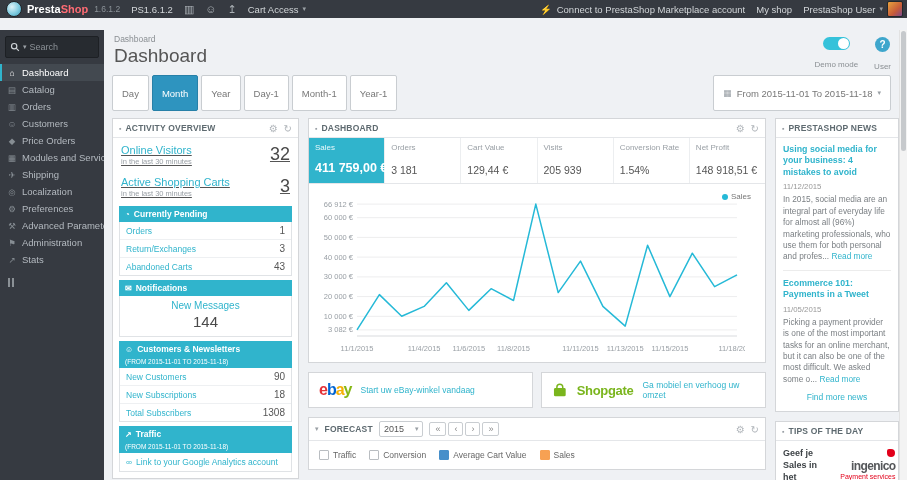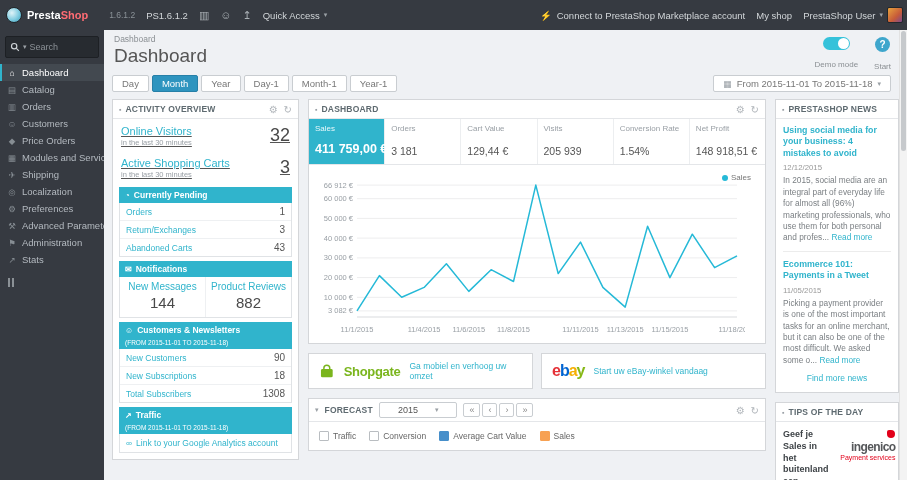--- a/index.html
+++ b/index.html
@@ -1,27 +1,27 @@
 <!DOCTYPE html>
 <html><head>
 <meta charset="utf-8">
 <style>
   * { margin:0; padding:0; box-sizing:border-box; }
   html,body { width:907px; height:480px; overflow:hidden; }
   body { font-family:"Liberation Sans", sans-serif; background:#eff1f4; position:relative; font-size:10px; color:#555; }
   a { text-decoration:none; }
 
   
-  .topbar { height:30px; background:#363a41; display:flex; align-items:center; justify-content:space-between; padding:0 4px 0 6px; color:#c3c8cc; position:relative; z-index:5; }
+  .topbar { height:18px; background:#363a41; display:flex; align-items:center; justify-content:space-between; padding:0 4px 0 6px; color:#c3c8cc; position:relative; z-index:5; }
   .tb-left, .tb-right { display:flex; align-items:center; gap:11px; }
   .logo { display:flex; align-items:center; gap:5px; cursor:pointer; }
   .logo-ball { width:16px; height:16px; border-radius:50%; background:radial-gradient(circle at 35% 35%, #dff3f8, #7ecbe0 55%, #3a9ab5); border:1px solid #22272c; }
   .logo-brand { color:#fff; font-weight:bold; font-size:11px; }
   .logo-brand .shop { color:#ff6c74; }
-  .logo-ver { font-size:8.5px; color:#8b9298; margin-left:16px; }
+  .logo-ver { font-size:8.5px; color:#8b9298; margin-left:1px; }
   .tb-link { color:#d2d6d9; font-size:9.5px; cursor:pointer; display:flex; align-items:center; gap:4px; }
   .tb-ico { font-size:11px; color:#aab0b5; cursor:pointer; }
   .crt { font-size:7px; color:#9aa0a5; }
   .avatar { width:16px; height:16px; border-radius:2px; background:linear-gradient(135deg,#e8a33d,#c75b39 60%,#7c4a8f); border:1px solid #22272c; }
 
   
   .sidebar { position:absolute; top:30px; left:0; bottom:0; width:104px; background:#363a41; z-index:4; }
   .search-wrap { margin:6px 5px; height:22px; background:#272b30; border:1px solid #1d2024; border-radius:2px; display:flex; align-items:center; padding:0 4px; gap:3px; }
   .search-wrap input { background:transparent; border:none; outline:none; color:#aeb3b9; font-size:9px; width:58px; font-family:"Liberation Sans",sans-serif; }
   .search-wrap input::placeholder { color:#8b9196; }
@@ -41,21 +41,21 @@
   .toggle-box { cursor:pointer; }
   .toggle { width:27px; height:13px; border-radius:8px; background:#35c2da; position:relative; margin:0 auto; }
   .toggle .knob { position:absolute; right:1px; top:1px; width:11px; height:11px; border-radius:50%; background:#fff; }
   .tiny-label { font-size:8px; color:#8a8f93; margin-top:10px; }
   .help-box { cursor:pointer; }
   .help-circle { width:15px; height:15px; border-radius:50%; background:#3ea6cc; color:#fff; font-size:10px; line-height:15px; text-align:center; margin:0 auto; font-weight:bold; }
 
   
   .range-bar { display:flex; align-items:center; justify-content:space-between; padding:8px 8px 7px 8px; }
   .range-group { display:flex; gap:3px; }
-  .rbtn { height:17px; padding:0 9px; font-size:9.5px; color:#777; background:#fff; border:1px solid #c9cdd1; border-radius:2px; cursor:pointer; display:flex; align-items:center; gap:5px; }
+  .rbtn { height:36px; padding:0 9px; font-size:9.5px; color:#777; background:#fff; border:1px solid #c9cdd1; border-radius:2px; cursor:pointer; display:flex; align-items:center; gap:5px; }
   .rbtn.active { background:#2e94bf; border-color:#2780a8; color:#fff; }
   .rbtn .ico { color:#9aa0a6; font-size:9px; }
 
   
   .cols { display:flex; gap:9px; padding:0 0 0 8px; align-items:flex-start; }
   .col1 { width:187px; flex:none; }
   .col2 { flex:1; min-width:0; }
   .col3 { width:124px; flex:none; }
 
   .panel { background:#fff; border:1px solid #d4d6d9; margin-bottom:9px; }
@@ -102,21 +102,21 @@
 
   
   .mod-row { display:flex; gap:8px; margin-bottom:9px; }
   .mod-card { flex:1; background:#fff; border:1px solid #d4d6d9; height:36px; display:flex; align-items:center; gap:9px; padding:0 10px; }
   .sg-name { font-weight:bold; font-size:13px; letter-spacing:-0.3px; }
   .ebay-word { font-weight:bold; font-size:16px; letter-spacing:-1px; }
   .mod-link { color:#30b4cc; font-size:8.5px; cursor:pointer; }
 
   
   .fc-head { height:23px; display:flex; align-items:center; gap:6px; padding:0 6px; border-bottom:1px solid #e4e6e9; }
-  .fc-select { border:1px solid #c9cdd1; border-radius:2px; font-size:9px; color:#555; padding:2px 18px; display:flex; align-items:center; gap:17px; cursor:pointer; }
+  .fc-select { border:1px solid #c9cdd1; border-radius:2px; font-size:9px; color:#555; padding:2px 4px; display:flex; align-items:center; gap:11px; cursor:pointer; }
   .fc-nav { display:flex; gap:2px; }
   .fc-nav span { border:1px solid #c9cdd1; border-radius:2px; color:#888; font-size:9px; padding:1px 5px; cursor:pointer; background:#fff; }
   .fc-legend { display:flex; gap:13px; padding:9px 10px; font-size:8.5px; color:#666; align-items:center; }
   .fc-item { display:flex; align-items:center; gap:4px; cursor:pointer; }
   .chk { width:10px; height:10px; border:1px solid #b9bdc1; background:#fff; border-radius:1px; display:inline-block; }
 
   
   .news-body { padding:6px 7px 2px 7px; }
   .n-title { color:#30b4cc; font-weight:bold; font-size:8.8px; line-height:1.3; cursor:pointer; display:block; }
   .n-date { color:#999; font-size:7.8px; margin:4px 0 3px 0; }
@@ -144,21 +144,21 @@
     <span class="logo">
       <span class="logo-ball"></span>
       <span class="logo-brand"><span>Presta</span><span class="shop">Shop</span></span>
       <span class="logo-ver">1.6.1.2</span>
     </span>
     <a class="tb-link">PS1.6.1.2</a>
     <span class="tb-ico">▥</span>
     <span class="tb-ico">☺</span>
     <span class="tb-ico">↥</span>
     <a class="tb-link">
-      <span>Quick Access</span>
+      <span>Cart Access</span>
       <span class="crt">▾</span>
     </a>
   </div>
   <div class="tb-right">
     <a class="tb-link">
       <span>⚡</span>
       <span>Connect to PrestaShop Marketplace account</span>
     </a>
     <a class="tb-link">My shop</a>
     <a class="tb-link">
@@ -239,21 +239,21 @@
     <h1 class="page-title">Dashboard</h1>
     <div class="head-right">
       <div class="toggle-box">
         <div class="toggle">
             <div class="knob"></div>
           </div>
         <div class="tiny-label">Demo mode</div>
       </div>
       <div class="help-box">
         <div class="help-circle">?</div>
-        <div class="tiny-label">Start</div>
+        <div class="tiny-label">User</div>
       </div>
     </div>
   </div>
 
   <div class="range-bar">
     <div class="range-group">
       <button class="rbtn">Day</button>
       <button class="rbtn active">Month</button>
       <button class="rbtn">Year</button>
       <button class="rbtn">Day-1</button>
@@ -319,24 +319,20 @@
 
         <div class="section">
           <div class="cyan-bar">
             <span class="bar-ico">✉</span>
             <span>Notifications</span>
           </div>
           <div class="notif">
             <div class="notif-col">
               <div class="lbl">New Messages</div>
               <div class="val">144</div>
-            </div>
-            <div class="notif-col">
-              <div class="lbl">Product Reviews</div>
-              <div class="val">882</div>
             </div>
           </div>
         </div>
 
         <div class="section">
           <div class="cyan-bar">
             <span class="bar-ico">☺</span>
             <span>Customers &amp; Newsletters</span>
             <span class="bar-sub">(FROM 2015-11-01 TO 2015-11-18)</span>
           </div>
@@ -441,30 +437,30 @@
               <text x="312.2" y="163" text-anchor="middle" font-size="7.5" fill="#9aa0a6">11/13/2015</text>
               <text x="356.9" y="163" text-anchor="middle" font-size="7.5" fill="#9aa0a6">11/15/2015</text>
               <text x="424.0" y="163" text-anchor="middle" font-size="7.5" fill="#9aa0a6">11/18/2015</text>
               <polyline fill="none" stroke="#25b9d7" stroke-width="1.5" stroke-linejoin="round" points="44.0,141.9 66.4,106.6 88.7,128.3 111.1,118.4 133.4,94.8 155.8,122.4 178.1,100.7 200.5,112.5 222.8,16.1 245.2,104.6 267.5,73.1 289.9,118.4 312.2,138.1 334.6,57.3 356.9,108.6 379.3,65.2 401.6,98.7 424.0,86.9"></polyline>
             </svg>
         </div>
       </div>
 
       <div class="mod-row">
         <div class="mod-card">
+          <span class="ebay-word"><span style="color: rgb(229, 50, 56);">e</span><span style="color: rgb(0, 100, 210);">b</span><span style="color: rgb(245, 175, 2);">a</span><span style="color: rgb(134, 184, 23);">y</span></span>
+          <a class="mod-link">Start uw eBay-winkel vandaag</a>
+        </div>
+        <div class="mod-card">
           <svg width="17" height="17" viewBox="0 0 16 16">
             <rect x="2" y="5.5" width="12" height="8.5" rx="1.5" fill="#7ab51d"></rect>
             <path d="M5 6 v-1.5 a3 3 0 0 1 6 0 V6" fill="none" stroke="#7ab51d" stroke-width="1.5"></path>
           </svg>
           <span class="sg-name" style="color: rgb(122, 181, 29);">Shopgate</span>
           <a class="mod-link">Ga mobiel en verhoog uw omzet</a>
-        </div>
-        <div class="mod-card">
-          <span class="ebay-word"><span style="color: rgb(229, 50, 56);">e</span><span style="color: rgb(0, 100, 210);">b</span><span style="color: rgb(245, 175, 2);">a</span><span style="color: rgb(134, 184, 23);">y</span></span>
-          <a class="mod-link">Start uw eBay-winkel vandaag</a>
         </div>
       </div>
 
       <div class="panel">
         <div class="fc-head">
           <span class="crt">▾</span>
           <span class="p-title">FORECAST</span>
           <span class="fc-select">
             <span>2015</span>
             <span class="crt">▾</span>
@@ -502,21 +498,21 @@
     </div>
 
     <div class="col3">
       <div class="panel">
         <div class="p-head">
           <span class="p-ico">▪</span>
           <span class="p-title">PRESTASHOP NEWS</span>
         </div>
         <div class="news-body">
           <a class="n-title">Using social media for your business: 4 mistakes to avoid</a>
-          <div class="n-date">12/12/2015</div>
+          <div class="n-date">11/12/2015</div>
           <div class="n-text"><span>In 2015, social media are an integral part of everyday life for almost all (96%) marketing professionals, who use them for both personal and profes...</span> <a class="read-more">Read more</a></div>
           <div class="n-divider"></div>
           <a class="n-title">Ecommerce 101: Payments in a Tweet</a>
           <div class="n-date">11/05/2015</div>
           <div class="n-text"><span>Picking a payment provider is one of the most important tasks for an online merchant, but it can also be one of the most difficult. We asked some o...</span> <a class="read-more">Read more</a></div>
         </div>
         <a class="find-more">Find more news</a>
       </div>
 
       <div class="panel">

